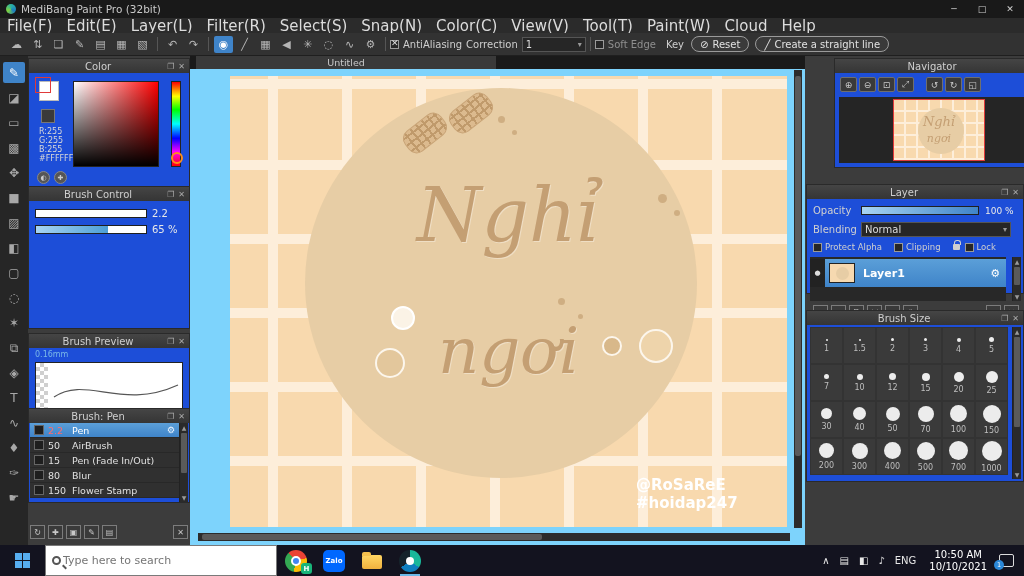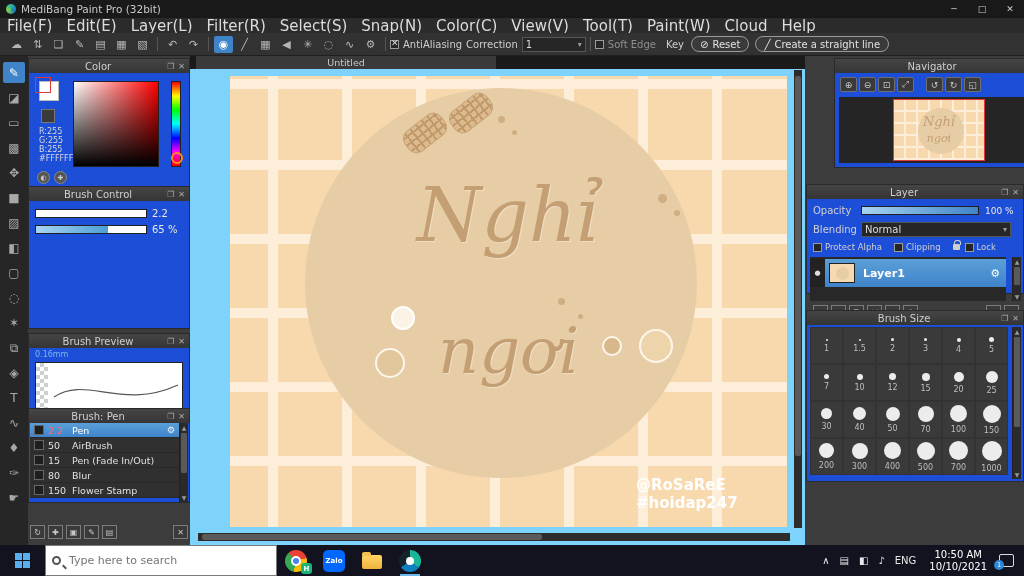--- a/index.html
+++ b/index.html
@@ -122,21 +122,21 @@
   .bs-grid{position:absolute;left:3px;top:16px;display:grid;grid-template-columns:repeat(6,33px);grid-auto-rows:37px;}
   .bs-cell{display:flex;flex-direction:column;align-items:center;justify-content:center;border:1px solid #333;background:#3a3a3a;}
   .bs-dot{width:var(--d);height:var(--d);border-radius:50%;background:#ececec;}
   .bs-label{font-size:8px;color:#bfbfbf;margin-top:3px;}
 
   
   .taskbar{position:absolute;left:0;top:545px;width:1024px;height:31px;background:#13131f;display:flex;align-items:center;}
   .startbtn{width:45px;height:31px;display:flex;align-items:center;justify-content:center;}
   .winlogo{display:grid;grid-template-columns:7px 7px;grid-template-rows:7px 7px;gap:1px;}
   .winlogo span{background:#57aef0;}
-  .searchbox{width:232px;height:31px;background:#fff;border:1px solid #7a7a7a;display:flex;align-items:center;padding:0 6px;gap:6px;}
+  .searchbox{width:232px;height:31px;background:#fff;border:1px solid #7a7a7a;display:flex;align-items:center;padding:0 6px;}
   .mag{width:9px;height:9px;border:2px solid #555;border-radius:50%;position:relative;flex:0 0 auto;}
   .mag::after{content:"";position:absolute;left:8px;top:8px;width:5px;height:2px;background:#555;transform:rotate(45deg);}
   .search-input{border:none;outline:none;font-size:11px;color:#333;width:180px;font-family:"DejaVu Sans",sans-serif;background:transparent;}
   .tb-app{width:38px;height:31px;display:flex;align-items:center;justify-content:center;position:relative;}
   .chrome{width:22px;height:22px;border-radius:50%;background:conic-gradient(from -45deg,#ea4335 0 33%,#fbbc05 0 66%,#34a853 0 100%);position:relative;}
   .chrome::after{content:"";position:absolute;inset:6px;border-radius:50%;background:#4285f4;border:2px solid #fff;}
   .chrome-badge{position:absolute;right:3px;bottom:2px;width:11px;height:11px;border-radius:3px;background:#19b57a;color:#fff;font-size:7px;font-weight:bold;display:flex;align-items:center;justify-content:center;z-index:2;}
   .zalo{width:22px;height:22px;border-radius:5px;background:#0068ff;color:#fff;font-size:7px;font-weight:bold;display:flex;align-items:center;justify-content:center;}
   .folder{width:20px;height:14px;background:linear-gradient(#ffd664,#f0b13e);border-radius:2px;position:relative;margin-top:3px;}
   .folder::before{content:"";position:absolute;left:0;top:-3px;width:9px;height:4px;background:#f5c04e;border-radius:2px 2px 0 0;}

